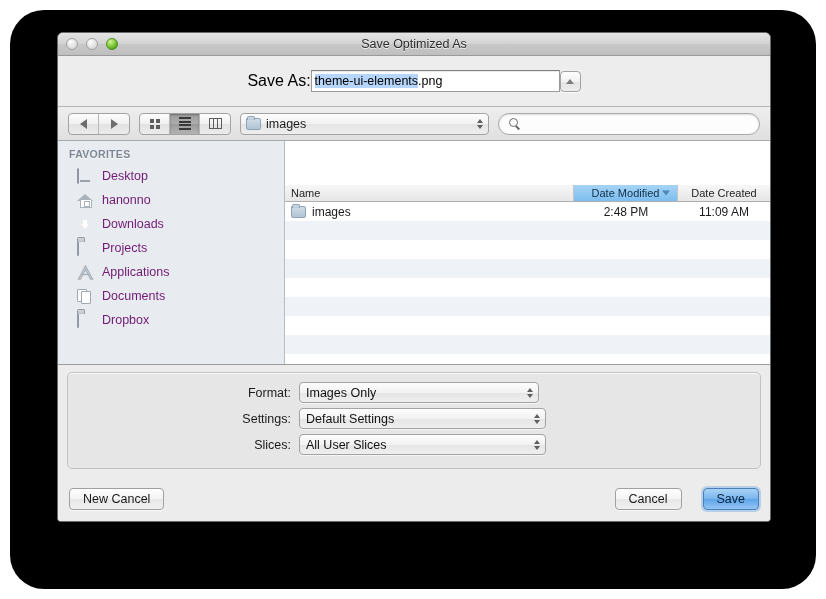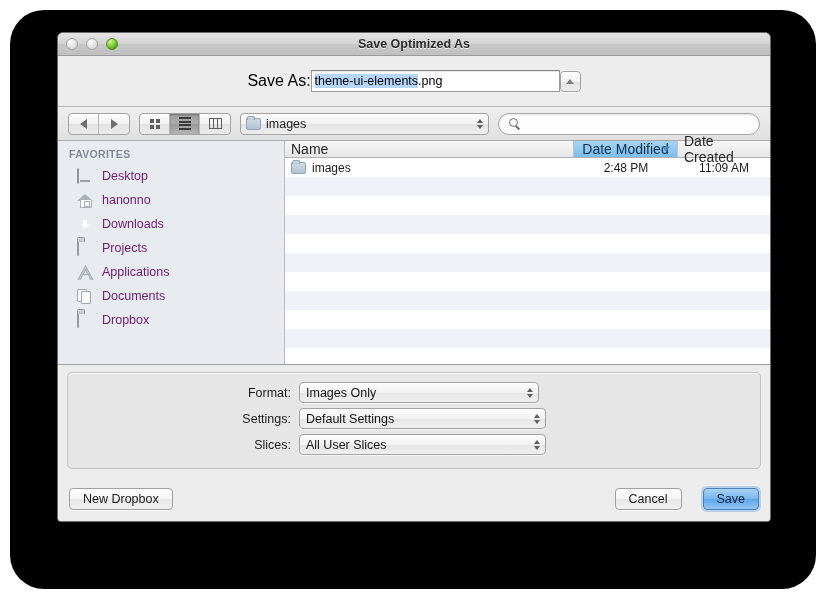--- a/index.html
+++ b/index.html
@@ -50,21 +50,20 @@
   .light.green {
     border: 1px solid #4f8b25;
     background: radial-gradient(circle at 34% 26%, #d4f198 0%, #8fd24a 40%, #53ab18 75%, #3d8c10 100%);
   }
   #win-title {
     line-height: 23px;
     text-align: center;
     font-size: 12.5px;
     color: #2b2b2b;
     text-shadow: 0 1px 0 rgba(255,255,255,0.75);
-    font-weight: bold;
   }
 
   
   #saveas-bar {
     flex: 0 0 51px;
     background: #ededed;
     border-bottom: 1px solid #b6b6b6;
     display: flex;
     align-items: center;
     justify-content: center;
@@ -275,22 +274,23 @@
     background: #ffffff;
     display: flex; flex-direction: column;
     min-width: 0;
   }
   #col-head {
     display: flex;
     height: 17px;
     flex: 0 0 17px;
     background: linear-gradient(to bottom,#f7f7f7 0%,#e6e6e6 100%);
     border-bottom: 1px solid #b0b0b0;
-    font-size: 14px;
+    font-size: 11px;
     color: #242424;
+    margin-top: 44px;
   }
   .col {
     display: flex; align-items: center;
     border-right: 1px solid #c4c4c4;
     padding: 0 6px;
     position: relative;
   }
   .col.name { flex: 1 1 auto; }
   .col.dmod {
     flex: 0 0 104px;
@@ -581,21 +581,21 @@
               <i class="u"></i>
               <i class="d"></i>
             </span>
         </div>
       </div>
 
     </div>
   </div>
 
   <div id="footer">
-    <div class="btn">New Dropbox</div>
+    <div class="btn">New Cancel</div>
     <div class="spacer"></div>
     <div class="right">
       <div class="btn">Cancel</div>
       <div class="btn default">Save</div>
     </div>
   </div>
 
 </div>
 
 </body></html>

